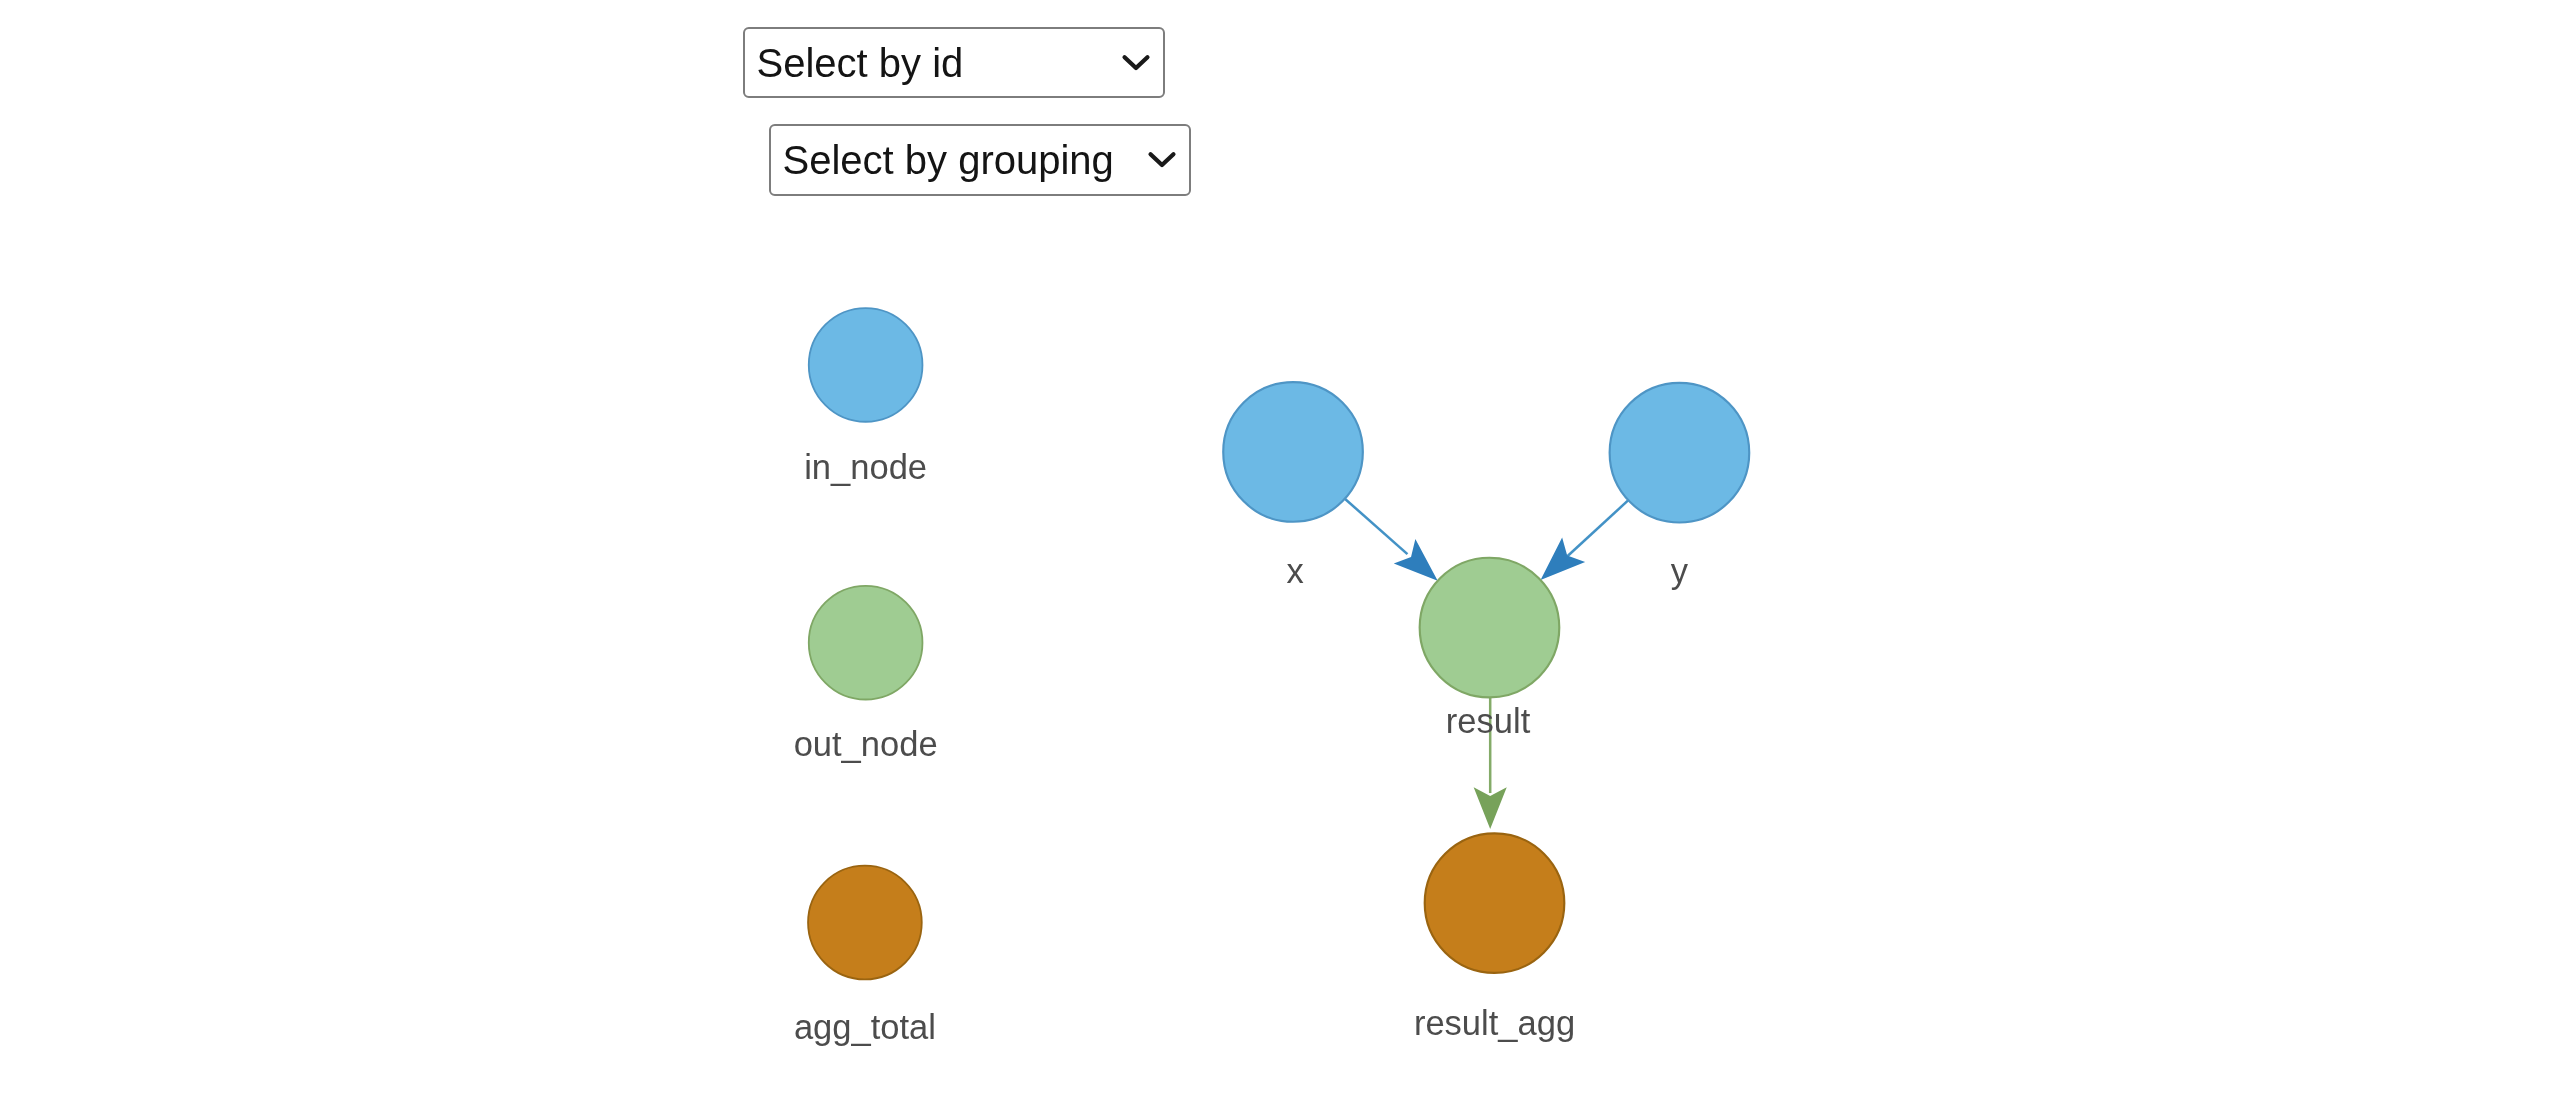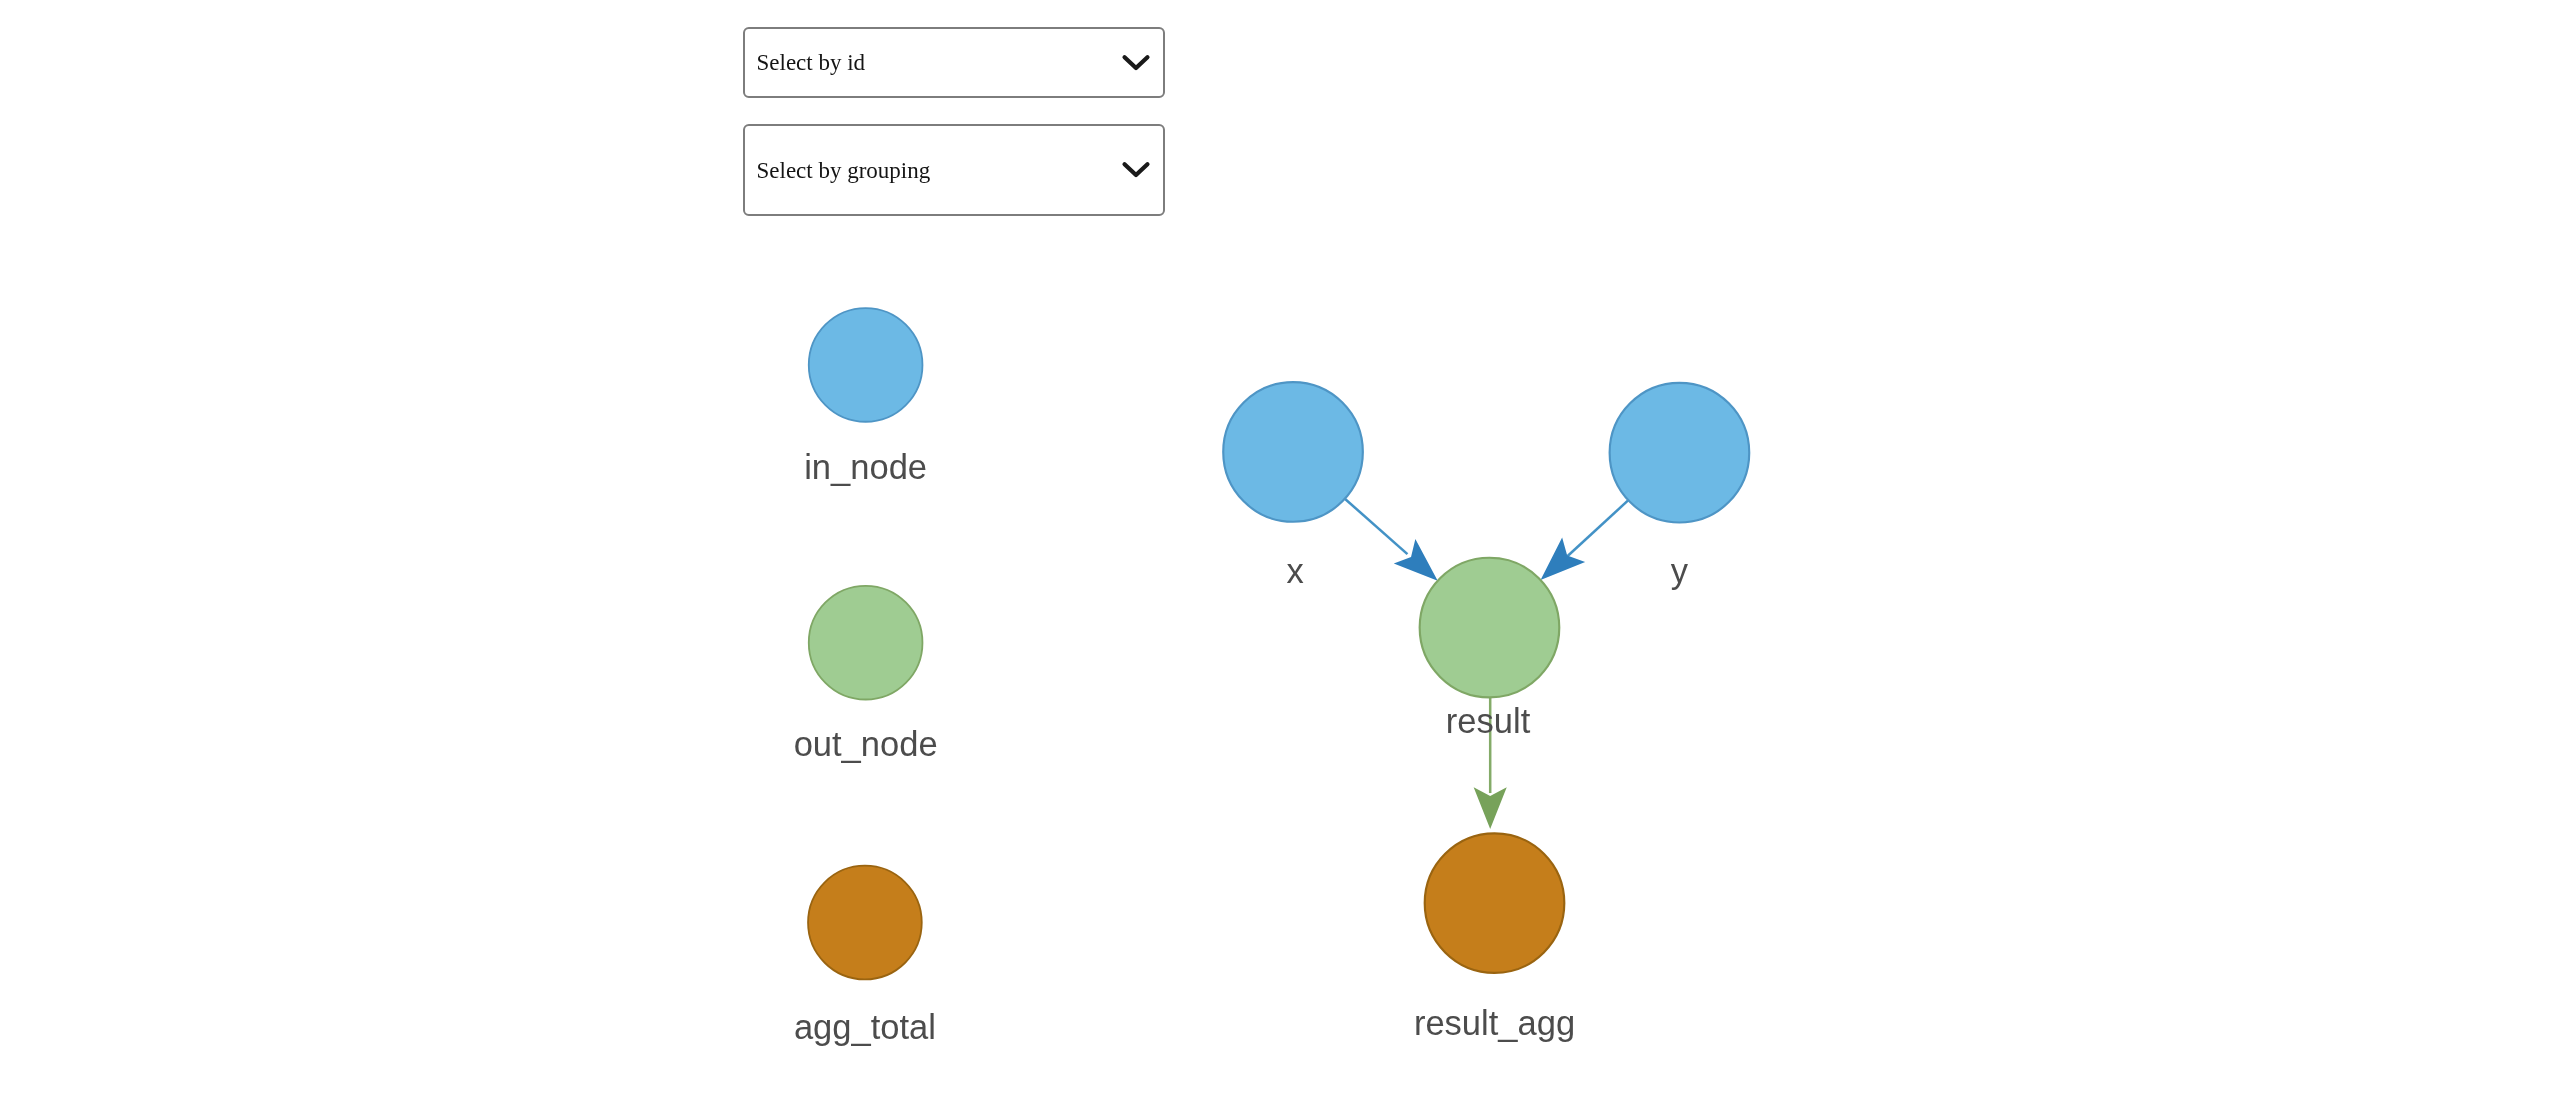--- a/index.html
+++ b/index.html
@@ -2,27 +2,27 @@
 <html style="font-size:11.5px"><head>
 <meta charset="utf-8">
 <style>
   html,body{margin:0;padding:0;background:#fff;}
   .page{
     position:relative;width:2576px;height:1109px;background:#ffffff;
     overflow:hidden;font-family:"Liberation Sans","DejaVu Sans",sans-serif;
   }
   .select-wrap{position:absolute;left:743px;width:422px;}
   .select-wrap.first{top:27px;height:71px;}
-  .select-wrap.second{top:124px;height:92px;}
+  .select-wrap.second{top:124px;height:72px;margin-left:26px;}
   .select-wrap select{
     width:100%;height:100%;
     -webkit-appearance:none;-moz-appearance:none;appearance:none;
     border:2.2px solid #7d7d7d;border-radius:5.8px;background:#ffffff;
-    font-family:Liberation Serif, serif;
-    font-size:23px;color:#141414;padding:0 72px 0 11.5px;outline:none;
+    font-family:Liberation Sans, sans-serif;
+    font-size:40px;color:#141414;padding:0 72px 0 11.5px;outline:none;
   }
   .chev{
     position:absolute;right:14.4px;top:50%;transform:translateY(-50%);
     pointer-events:none;display:block;
   }
   svg.viz{position:absolute;left:0;top:0;}
   svg.viz text{
     fill:#4c4c4c;font-size:48px;
     font-family:"Liberation Sans","DejaVu Sans",sans-serif;
     text-anchor:middle;

